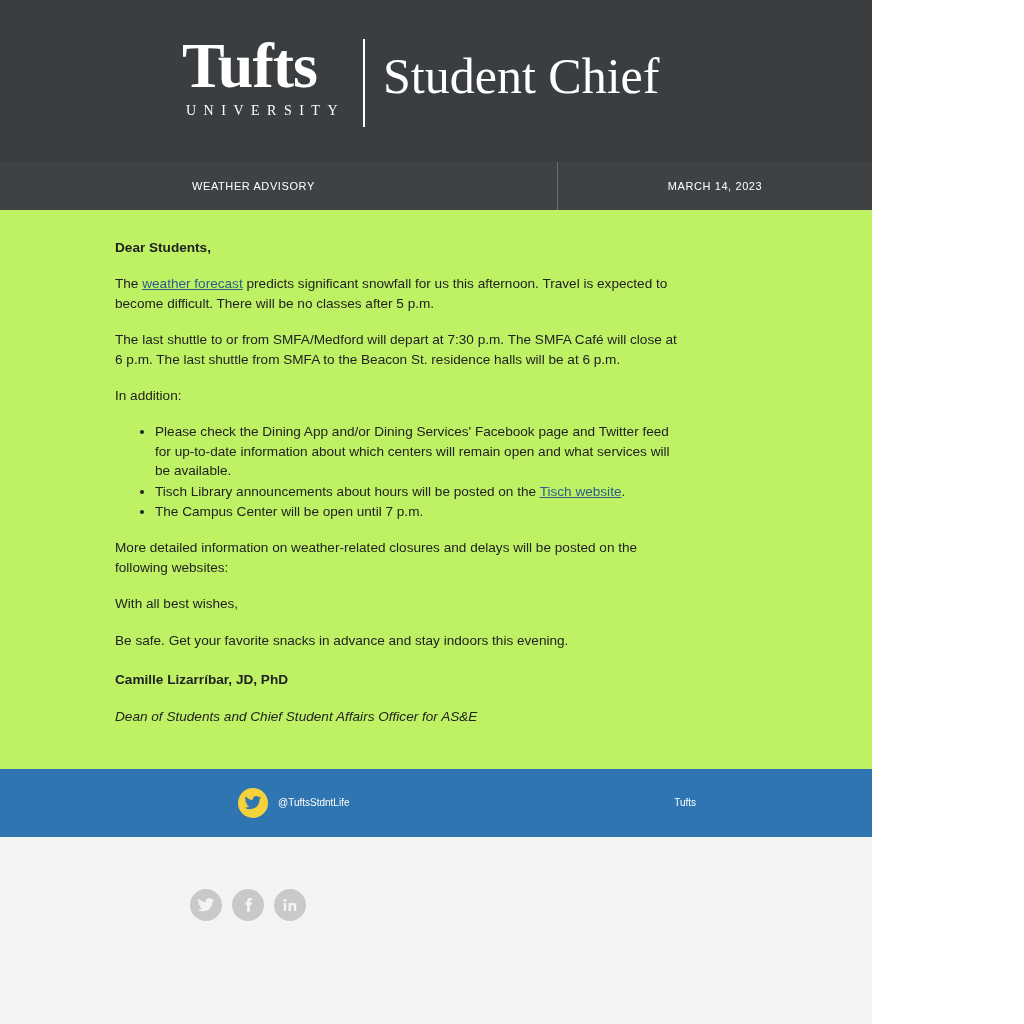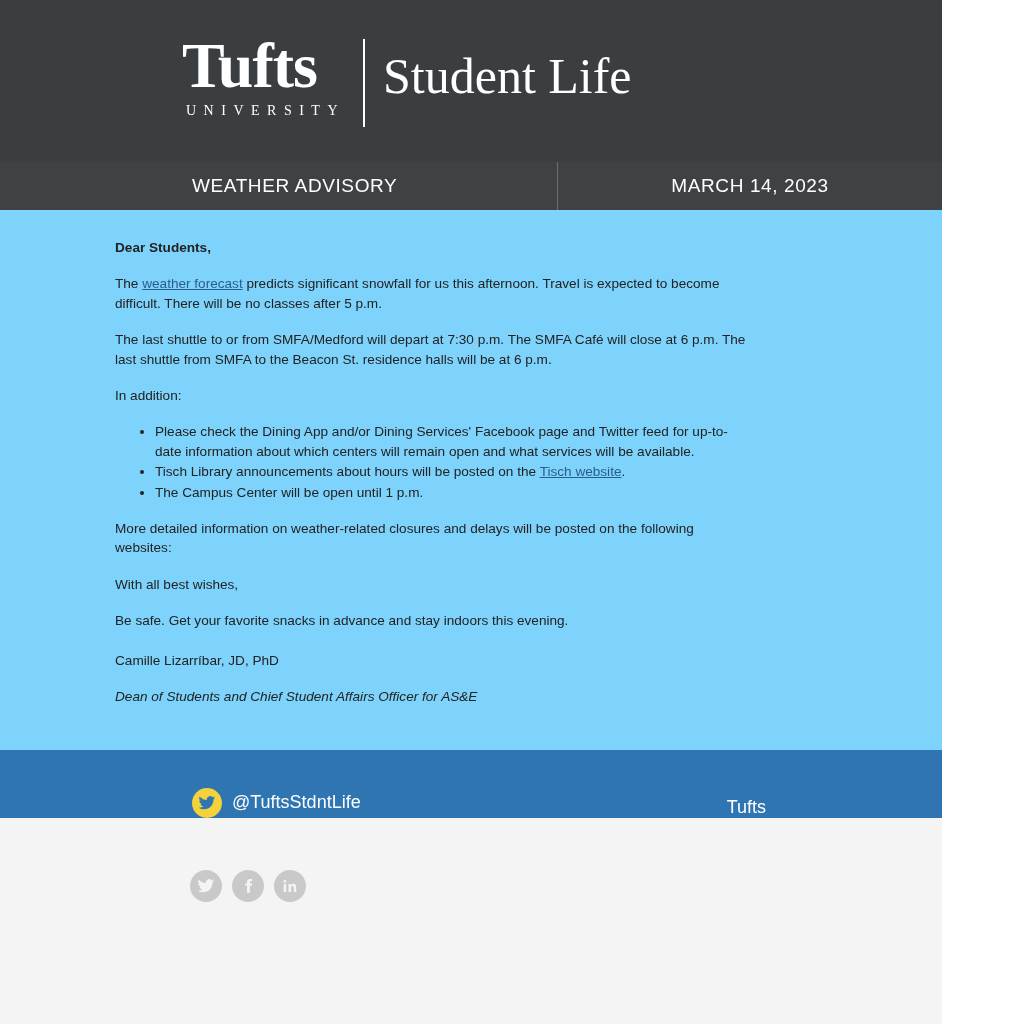--- a/index.html
+++ b/index.html
@@ -2,21 +2,21 @@
 <html><head>
 <meta charset="utf-8">
 <style>
   * { box-sizing: border-box; }
   html, body {
     margin: 0; padding: 0;
     width: 1024px; height: 1024px;
     background: #ffffff;
     font-family: "Liberation Sans", sans-serif;
   }
-  .page { width: 942px; height: 1024px; position: relative; overflow: hidden; background:#7dd3fc; }
+  .page { width: 872px; height: 1024px; position: relative; overflow: hidden; background:#bef264; }
 
   
   .header {
     background: #3b3e40;
     height: 162px;
     display: flex;
     align-items: center;
     padding-left: 182px;
   }
   .logo { display: flex; align-items: flex-start; color: #ffffff; }
@@ -51,21 +51,21 @@
     letter-spacing: 0px;
   }
 
   
   .subbar {
     background: #3e4244;
     height: 48px;
     display: flex;
     align-items: stretch;
     color: #ffffff;
-    font-size: 19px;
+    font-size: 11px;
     letter-spacing: 0.6px;
   }
   .subbar-left {
     width: 558px;
     display: flex;
     align-items: center;
     padding-left: 192px;
     border-right: 1px solid #6b6e70;
   }
   .subbar-right {
@@ -82,32 +82,33 @@
     font-size: 13.6px;
     line-height: 19.4px;
   }
   .body-wrap p { margin: 0 0 17px 0; }
   .greeting { font-weight: bold; margin-bottom: 16px; }
   a.link { color: #2b5d8c; text-decoration: underline; }
   ul { margin: 0 0 17px 0; padding-left: 40px; }
   li { margin-bottom: 1px; }
   ul.links li { margin-bottom: 0px; }
   ul.links a { color: #2b5d8c; text-decoration: underline; }
-  .sig-name { font-weight: normal; margin: 0 0 1px 0; }
+  .sig-name { font-weight: bold; margin: 0 0 1px 0; }
   .sig-title { font-style: italic; margin: 0; }
   .spacer-pre-signature { height: 3px; }
 
   
   .blue-band {
     background: #2e75b2;
     height: 68px;
     display: flex;
-    align-items: flex-end;
+    align-items: center;
     color: #ffffff;
-    font-size: 18px;
+    font-size: 10px;
+    padding-left: 46px;
   }
   .blue-left {
     display: flex;
     align-items: center;
     padding-left: 192px;
     flex: 1;
   }
   .tw-badge {
     width: 30px; height: 30px;
     border-radius: 50%;
@@ -148,42 +149,42 @@
 
 <div class="page">
 
   <div class="header">
     <div class="logo">
       <div class="logo-left">
         <div class="logo-tufts">Tufts</div>
         <div class="logo-university">UNIVERSITY</div>
       </div>
       <div class="logo-divider"></div>
-      <div class="logo-right">Student Life</div>
+      <div class="logo-right">Student Chief</div>
     </div>
   </div>
 
   <div class="subbar">
     <div class="subbar-left">WEATHER ADVISORY</div>
     <div class="subbar-right">MARCH 14, 2023</div>
   </div>
 
   <div class="body-wrap">
     <p class="greeting">Dear Students,</p>
 
     <p><span>The </span><a class="link" href="#">weather forecast</a><span> predicts significant snowfall for us this afternoon. Travel is expected to become difficult. There will be no classes after 5 p.m.</span></p>
 
     <p>The last shuttle to or from SMFA/Medford will depart at 7:30 p.m. The SMFA Café will close at 6 p.m. The last shuttle from SMFA to the Beacon St. residence halls will be at 6 p.m.</p>
 
     <p>In addition:</p>
 
     <ul>
       <li><span>Please check the Dining App and/or Dining Services' Facebook page and Twitter feed for up-to-date information about which centers will remain open and what services will be available.</span></li>
       <li><span>Tisch Library announcements about hours will be posted on the </span><a class="link" href="#">Tisch website</a><span>.</span></li>
-      <li><span>The Campus Center will be open until 1 p.m.</span></li>
+      <li><span>The Campus Center will be open until 7 p.m.</span></li>
     </ul>
 
     <p>More detailed information on weather-related closures and delays will be posted on the following websites:</p>
 
 
     <p>With all best wishes,</p>
     <p>Be safe. Get your favorite snacks in advance and stay indoors this evening.</p>
 
     <div class="spacer-pre-signature"></div>
     <p class="sig-name">Camille Lizarríbar, JD, PhD</p>

